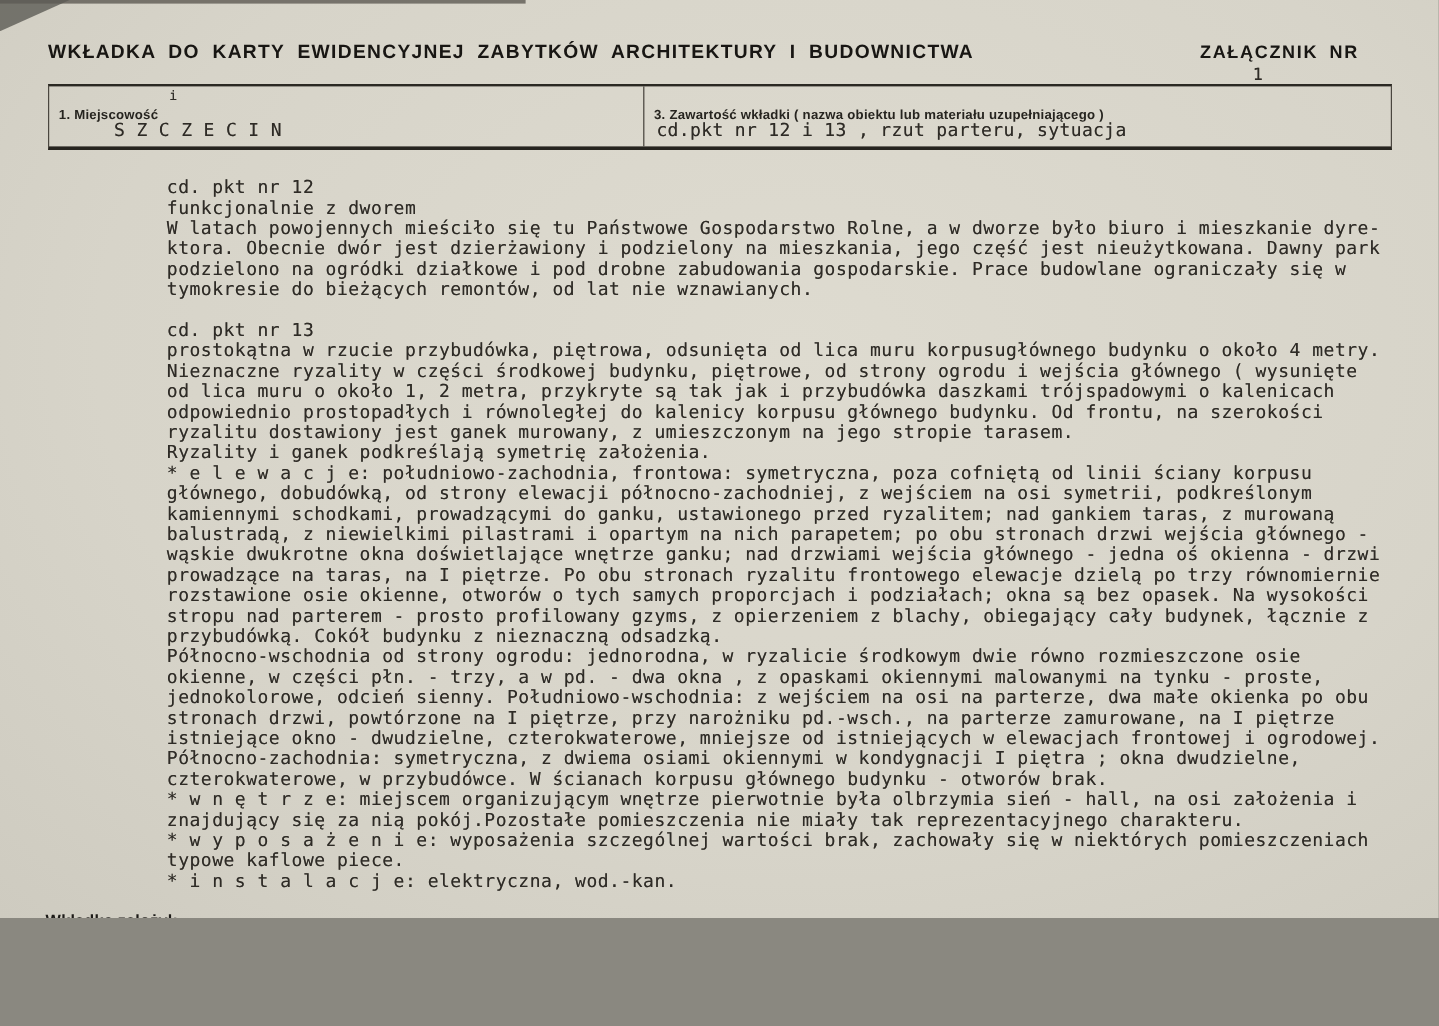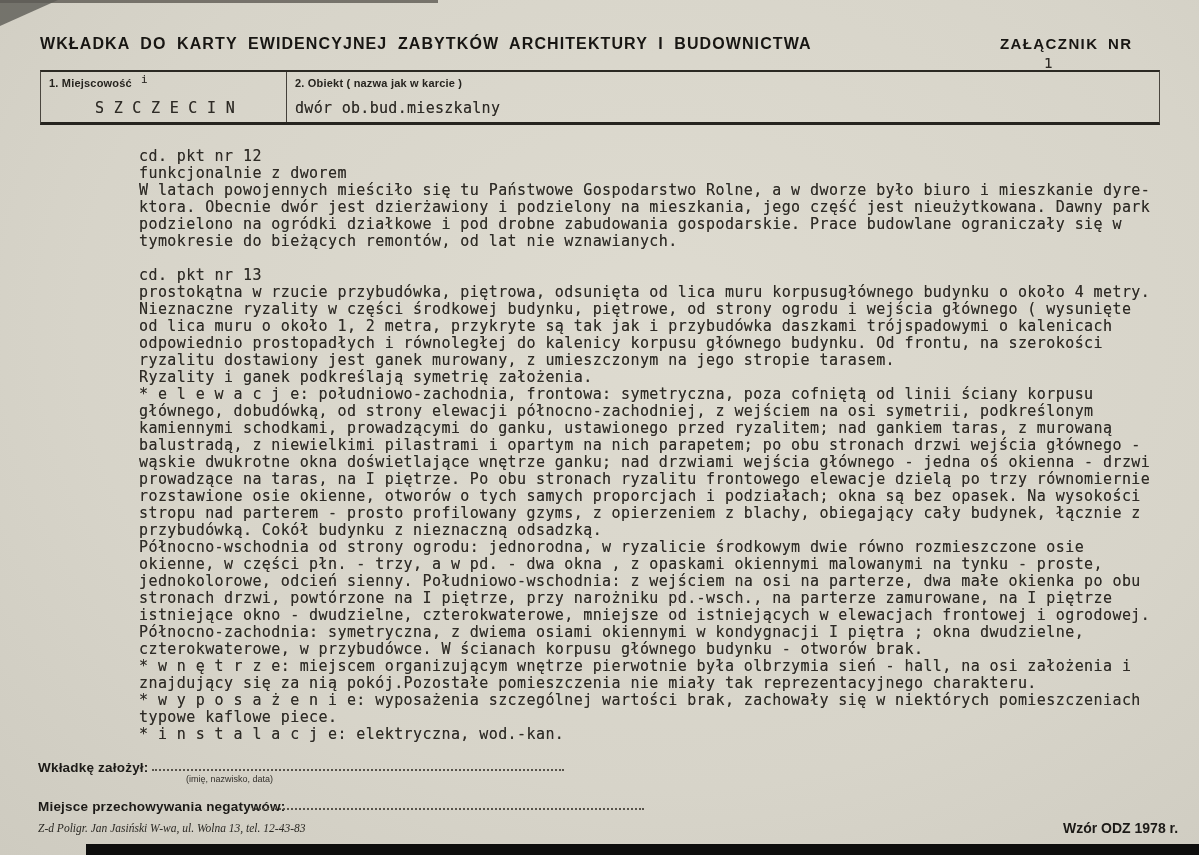--- a/index.html
+++ b/index.html
@@ -1,18 +1,18 @@
 <!DOCTYPE html>
 <html><head>
 <meta charset="utf-8">
 <style>
   * { margin:0; padding:0; box-sizing:border-box; }
   html,body { background:#8a8880; }
   .sheet {
-    position:relative; width:1199px; height:855px; overflow:hidden;
+    position:relative; width:1199px; height:765px; overflow:hidden;
     background: radial-gradient(ellipse at 55% 38%, #dedbd0 0%, #d7d4c9 62%, #cecbc0 100%);
     font-family:"Liberation Sans", sans-serif; color:#1e1c19;
   }
   .mono {
     font-family:"DejaVu Sans Mono", monospace; color:#2e2b26;
     text-shadow: 0 0 0.5px rgba(45,42,36,0.55);
   }
   .abs { position:absolute; }
 
   
@@ -27,21 +27,21 @@
   .hdr-att-num { left:1044px; top:55px; font-size:14px; }
 
   
   .htable { left:40px; top:70px; width:1120px; height:55px;
             border-top:2px solid #2b2923; border-bottom:3px solid #26241f;
             border-left:1px solid #4a463f; border-right:1px solid #4a463f; }
   .cell { position:absolute; top:0; height:100%; }
   .cell.c1 { left:0; width:245px; }
   .cell.c2 { left:245px; width:250px; border-left:1px solid #44403a; }
   .cell.c3 { left:495px; width:625px; border-left:1px solid #44403a; }
-  .cell-label { position:absolute; left:8px; top:5px; font-size:11px; font-weight:bold; color:#26241f; letter-spacing:.2px; }
+  .cell-label { position:absolute; left:8px; top:18px; font-size:11px; font-weight:bold; color:#26241f; letter-spacing:.2px; }
   .cell-value { position:absolute; font-size:15px; letter-spacing:.3px; white-space:nowrap;text-align:center; }
   .c1 .cell-value { left:54px; top:27px; }
   .c2 .cell-value { left:8px;  top:27px; }
   .c3 .cell-value { left:10px; top:27px; }
   .stray { position:absolute; left:100px; top:1px; font-size:11px; }
 
   
   .doc-body { left:139px; top:148px; width:1042px;
               font-size:15px; line-height:17px; letter-spacing:.42px;
               white-space:pre-wrap; }
@@ -69,23 +69,23 @@
   <div class="abs hdr-title">WKŁADKA DO KARTY EWIDENCYJNEJ ZABYTKÓW ARCHITEKTURY I BUDOWNICTWA</div>
   <div class="abs hdr-att">ZAŁĄCZNIK NR</div>
   <div class="abs hdr-att-num mono">1</div>
 
   <div class="abs htable">
     <div class="cell c1">
       <div class="cell-label">1. Miejscowość</div>
       <div class="stray mono">i</div>
       <div class="cell-value mono">S Z C Z E C I N</div>
     </div>
-    <div class="cell c2">
-      <div class="cell-label">2. Obiekt ( nazwa jak w karcie )</div>
-      <div class="cell-value mono">dwór ob.bud.mieszkalny</div>
+    <div class="cell c3">
+      <div class="cell-label">3. Zawartość wkładki ( nazwa obiektu lub materiału uzupełniającego )</div>
+      <div class="cell-value mono">cd.pkt nr 12 i 13 , rzut parteru, sytuacja</div>
     </div>
   </div>
 
   <pre class="abs doc-body mono">cd. pkt nr 12
 funkcjonalnie z dworem
 W latach powojennych mieściło się tu Państwowe Gospodarstwo Rolne, a w dworze było biuro i mieszkanie dyre-
 ktora. Obecnie dwór jest dzierżawiony i podzielony na mieszkania, jego część jest nieużytkowana. Dawny park
 podzielono na ogródki działkowe i pod drobne zabudowania gospodarskie. Prace budowlane ograniczały się w
 tymokresie do bieżących remontów, od lat nie wznawianych.
 

